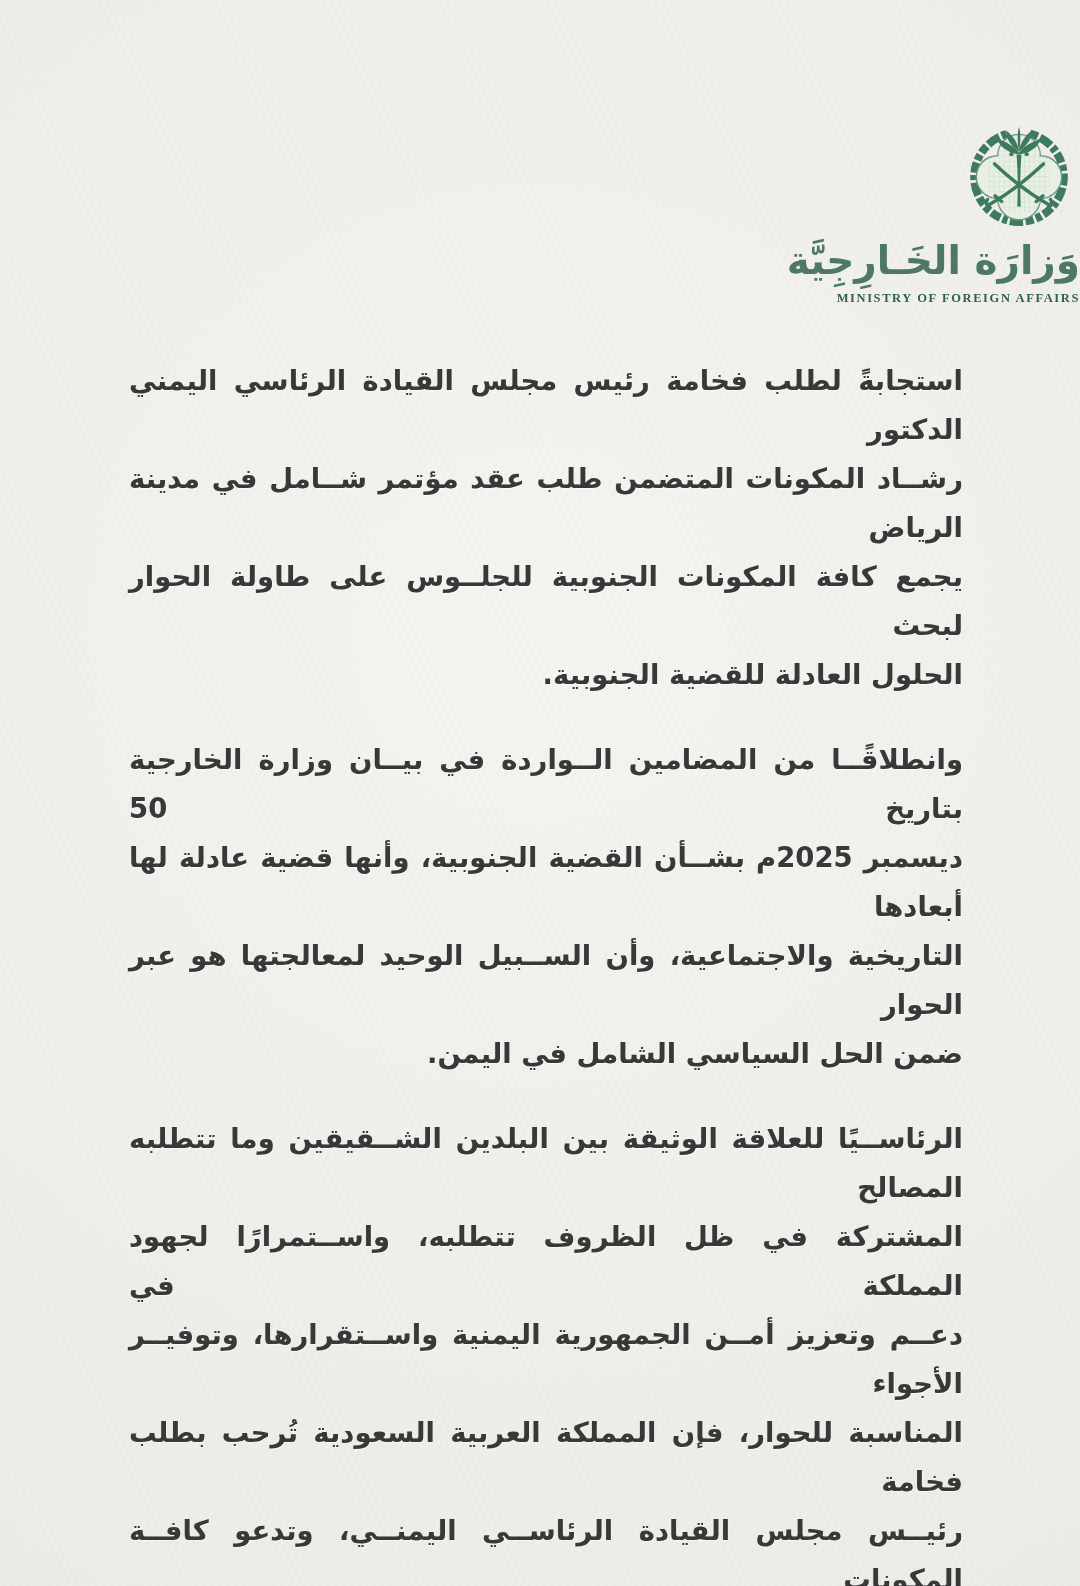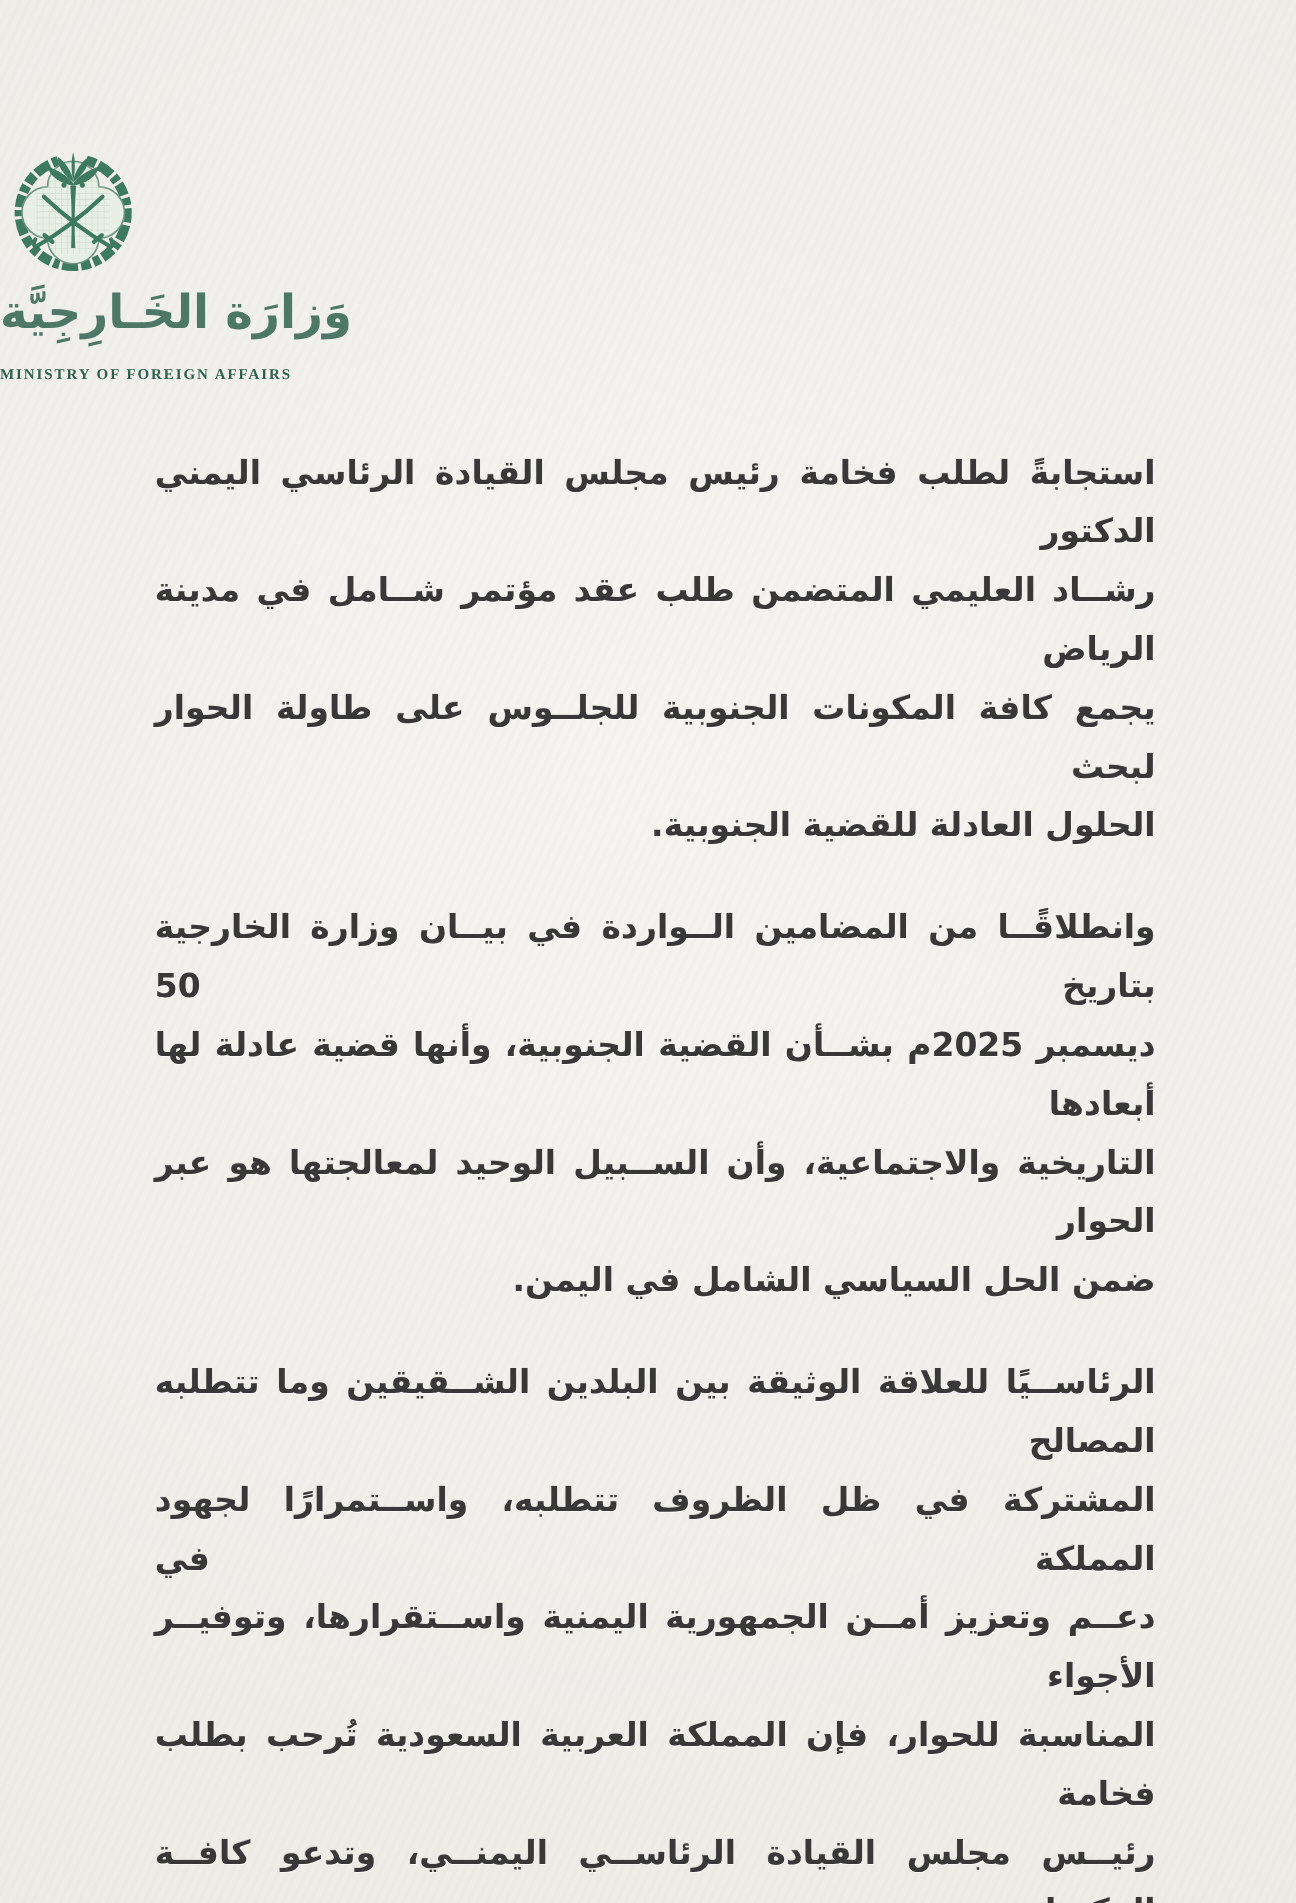--- a/index.html
+++ b/index.html
@@ -4,29 +4,29 @@
 <style>
   html,body{margin:0;padding:0;}
   .page{
     width:1080px;height:1586px;position:relative;overflow:hidden;
     background:#efeee9;
     background-image:
       repeating-linear-gradient(115deg, rgba(120,120,110,0.018) 0 3px, rgba(255,255,255,0.02) 3px 7px),
       radial-gradient(circle at 50% 40%, rgba(255,255,255,0.35) 0%, rgba(228,227,220,0.25) 100%);
     font-family:"DejaVu Sans", sans-serif;
   }
-  .header{text-align:left;padding-top:110px;}
+  .header{text-align:right;padding-top:110px;}
   .emblem{width:122px;height:122px;display:inline-block;}
   .logotype{
     direction:rtl;font-size:39px;line-height:46px;font-weight:700;
     color:#4d7867;margin-top:2px;
   }
   .eng-name{
     font-family:"Liberation Serif", serif;font-size:12.5px;font-weight:700;
-    letter-spacing:1.6px;color:#2f5f4e;margin-top:21px;
+    letter-spacing:1.6px;color:#2f5f4e;margin-top:7px;
   }
   .content{
     width:846px;margin:50px auto 0;direction:rtl;
     color:#383838;font-weight:700;font-size:27.5px;
     text-shadow:0.6px 0.9px 0 rgba(255,255,255,0.55), -0.4px -0.4px 0 rgba(0,0,0,0.08);
   }
   .para{margin:0 0 36px 12px;}
   .line{line-height:49px;text-align:justify;text-align-last:justify;}
   .line.last{text-align:center;text-align-last:right;}
 </style>
@@ -77,21 +77,21 @@
     </svg>
 
     <div class="logotype">وَزارَة الخَـارِجِيَّة</div>
     <div class="eng-name">MINISTRY OF FOREIGN AFFAIRS</div>
   </div>
 
   <div class="content">
 
     <div class="para">
       <div class="line">استجابةً لطلب فخامة رئيس مجلس القيادة الرئاسي اليمني الدكتور</div>
-      <div class="line">رشــاد العليمي المتضمن طلب عقد مؤتمر شــامل في مدينة الرياض</div>
+      <div class="line">رشــاد المكونات المتضمن طلب عقد مؤتمر شــامل في مدينة الرياض</div>
       <div class="line">يجمع كافة المكونات الجنوبية للجلــوس على طاولة الحوار لبحث</div>
       <div class="line last">الحلول العادلة للقضية الجنوبية.</div>
     </div>
 
     <div class="para">
       <div class="line">وانطلاقًــا من المضامين الــواردة في بيــان وزارة الخارجية بتاريخ 50</div>
       <div class="line">ديسمبر 2025م بشــأن القضية الجنوبية، وأنها قضية عادلة لها أبعادها</div>
       <div class="line">التاريخية والاجتماعية، وأن الســبيل الوحيد لمعالجتها هو عبر الحوار</div>
       <div class="line last">ضمن الحل السياسي الشامل في اليمن.</div>
     </div>

